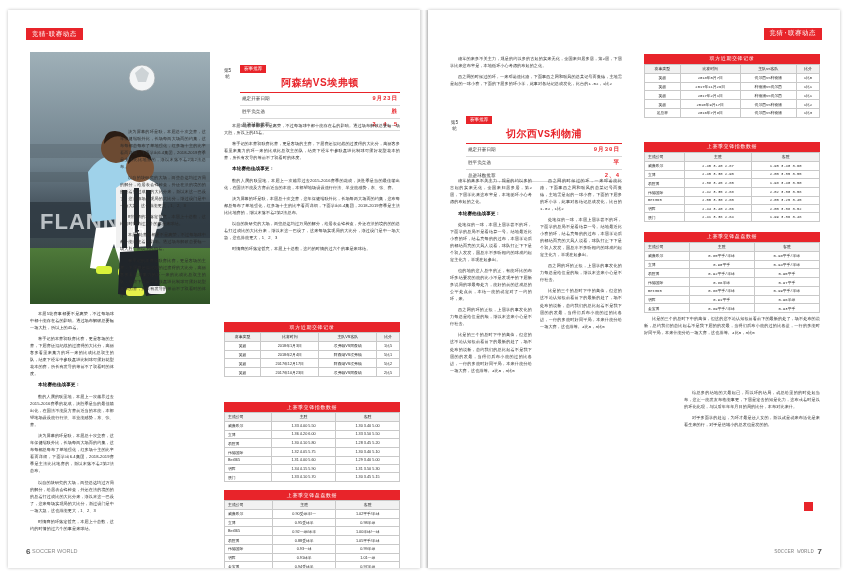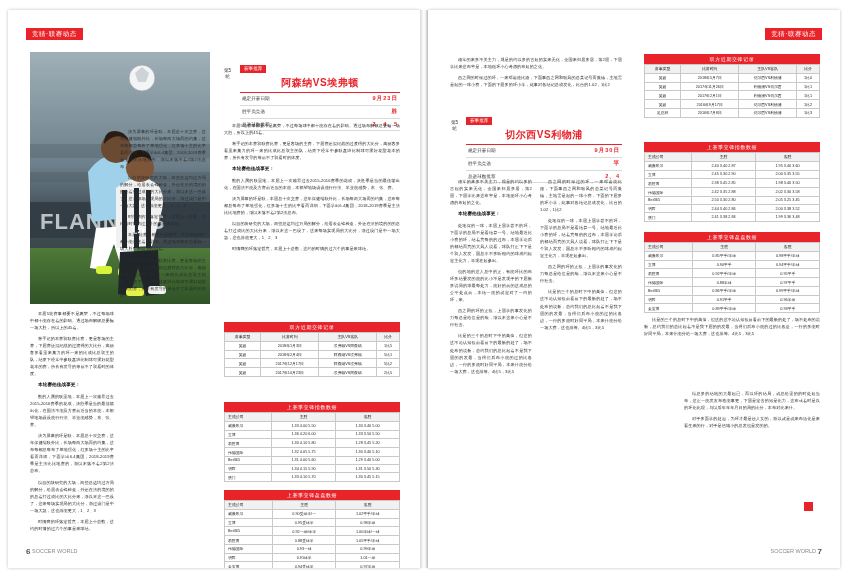--- a/index.html
+++ b/index.html
@@ -22,21 +22,21 @@
   .page {
     position: absolute;
     top: 10px;
     width: 412px;
     height: 558px;
     background: #ffffff;
     box-shadow: 0 0 3px rgba(0,0,0,0.25);
     overflow: hidden;
   }
   .page-left { left: 8px; }
-  .page-right { left: 428px; }
+  .page-right { left: 428px; font-family: Liberation Mono, monospace; }
   .gutter {
     position: absolute;
     left: 420px; top: 10px;
     width: 8px; height: 558px;
     background: linear-gradient(to right, #d7d7d7, #fbfbfb 40%, #fbfbfb 60%, #d0d0d0);
   }
   
   .rh {
     position: absolute;
     top: 18px;

